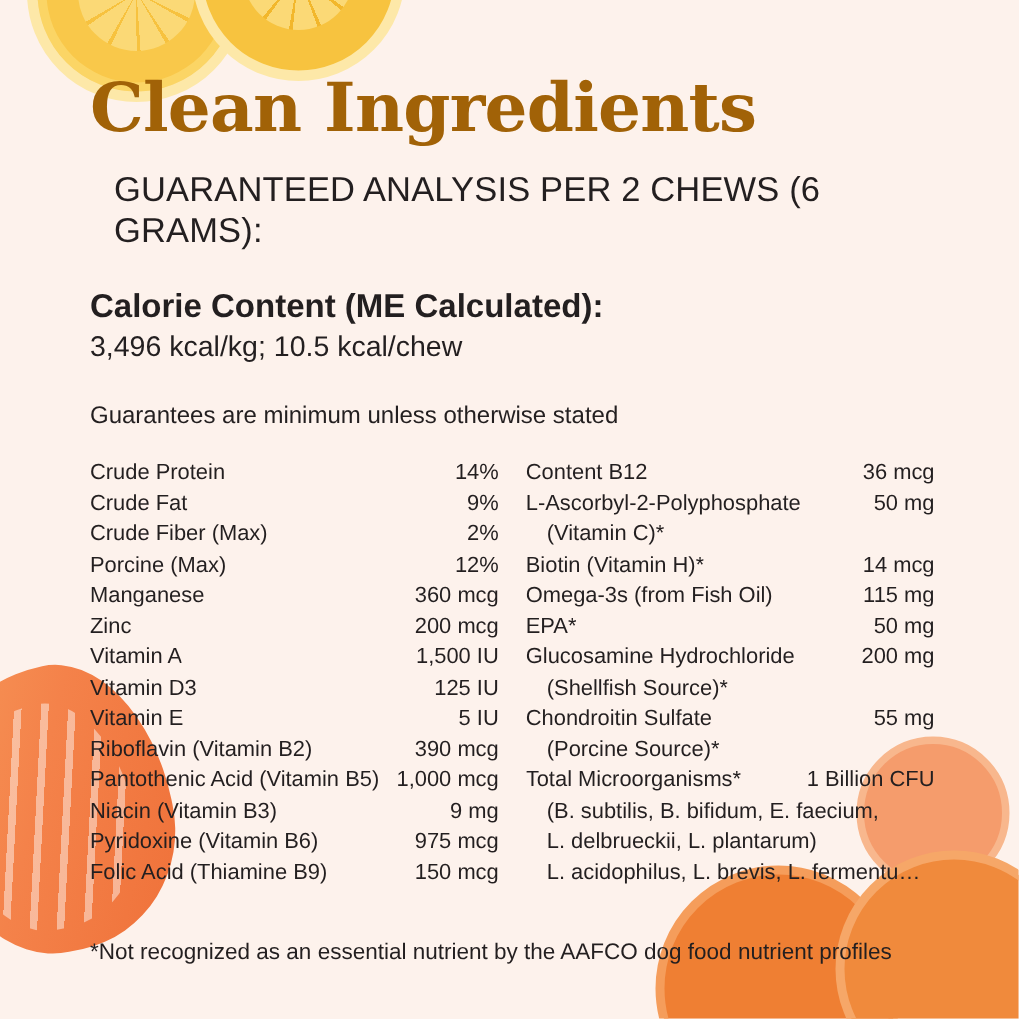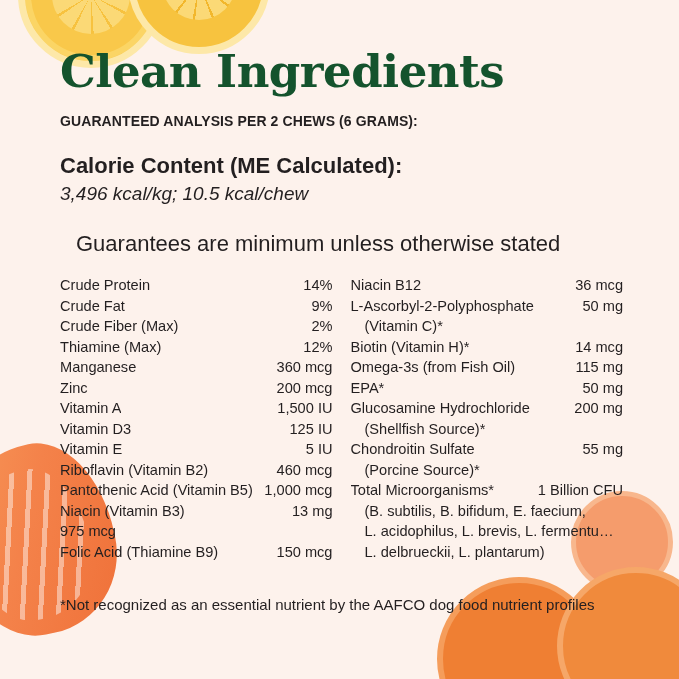--- a/index.html
+++ b/index.html
@@ -101,45 +101,44 @@
     z-index: 5;
     padding: 48px 56px 0 60px;
     box-sizing: border-box;
   }
 
   .title {
     font-family: "DejaVu Serif", serif;
     font-weight: bold;
     font-size: 45px;
     line-height: 1.05;
-    color: #14532d;
+    color: #a16207;
     letter-spacing: -0.5px;
     margin: 0 0 18px 0;
   }
 
   .subtitle {
-    font-size: 14px;
-    font-weight: bold;
+    font-size: 23px;
+    font-weight: normal;
     letter-spacing: .1px;
-    margin: 0 0 24px 0;
+    margin: 0 0 24px 16px;
   }
 
   .calorie-head {
     font-size: 22px;
     font-weight: bold;
     margin: 0 0 4px 0;
   }
   .calorie-val {
     font-size: 19px;
     margin: 0 0 26px 0;
-    font-style: italic;
   }
   .guarantee-note {
-    font-size: 22px;
-    margin: 0 0 18px 16px;
+    font-size: 16px;
+    margin: 0 0 18px 0;
   }
 
   .columns {
     display: flex;
     gap: 18px;
   }
   .col {
     flex: 1 1 0;
     min-width: 0;
   }
@@ -193,21 +192,21 @@
         </div>
       <div class="row">
           <span class="nm">Crude Fat</span>
           <span class="vl">9%</span>
         </div>
       <div class="row">
           <span class="nm">Crude Fiber (Max)</span>
           <span class="vl">2%</span>
         </div>
       <div class="row">
-          <span class="nm">Thiamine (Max)</span>
+          <span class="nm">Porcine (Max)</span>
           <span class="vl">12%</span>
         </div>
       <div class="row">
           <span class="nm">Manganese</span>
           <span class="vl">360 mcg</span>
         </div>
       <div class="row">
           <span class="nm">Zinc</span>
           <span class="vl">200 mcg</span>
         </div>
@@ -218,42 +217,43 @@
       <div class="row">
           <span class="nm">Vitamin D3</span>
           <span class="vl">125 IU</span>
         </div>
       <div class="row">
           <span class="nm">Vitamin E</span>
           <span class="vl">5 IU</span>
         </div>
       <div class="row">
           <span class="nm">Riboflavin (Vitamin B2)</span>
-          <span class="vl">460 mcg</span>
+          <span class="vl">390 mcg</span>
         </div>
       <div class="row">
           <span class="nm">Pantothenic Acid (Vitamin B5)</span>
           <span class="vl">1,000 mcg</span>
         </div>
       <div class="row">
           <span class="nm">Niacin (Vitamin B3)</span>
-          <span class="vl">13 mg</span>
-        </div>
-      <div class="row">
+          <span class="vl">9 mg</span>
+        </div>
+      <div class="row">
+          <span class="nm">Pyridoxine (Vitamin B6)</span>
           <span class="vl">975 mcg</span>
         </div>
       <div class="row">
           <span class="nm">Folic Acid (Thiamine B9)</span>
           <span class="vl">150 mcg</span>
         </div>
     </div>
 
     <div class="col col-right">
       <div class="row">
-          <span class="nm">Niacin B12</span>
+          <span class="nm">Content B12</span>
           <span class="vl">36 mcg</span>
         </div>
       <div class="row">
           <span class="nm">L-Ascorbyl-2-Polyphosphate</span>
           <span class="vl">50 mg</span>
         </div>
       <div class="row sub">
           <span class="nm">(Vitamin C)*</span>
           <span class="vl"></span>
         </div>
@@ -287,25 +287,25 @@
         </div>
       <div class="row">
           <span class="nm">Total Microorganisms*</span>
           <span class="vl">1 Billion CFU</span>
         </div>
       <div class="row sub">
           <span class="nm">(B. subtilis, B. bifidum, E. faecium,</span>
           <span class="vl"></span>
         </div>
       <div class="row sub">
+          <span class="nm">L. delbrueckii, L. plantarum)</span>
+          <span class="vl"></span>
+        </div>
+      <div class="row sub">
           <span class="nm">L. acidophilus, L. brevis, L. fermentum,</span>
-          <span class="vl"></span>
-        </div>
-      <div class="row sub">
-          <span class="nm">L. delbrueckii, L. plantarum)</span>
           <span class="vl"></span>
         </div>
     </div>
   </div>
 
   <div class="footnote">*Not recognized as an essential nutrient by the AAFCO dog food nutrient profiles</div>
 
 </div>
 
 </body></html>

